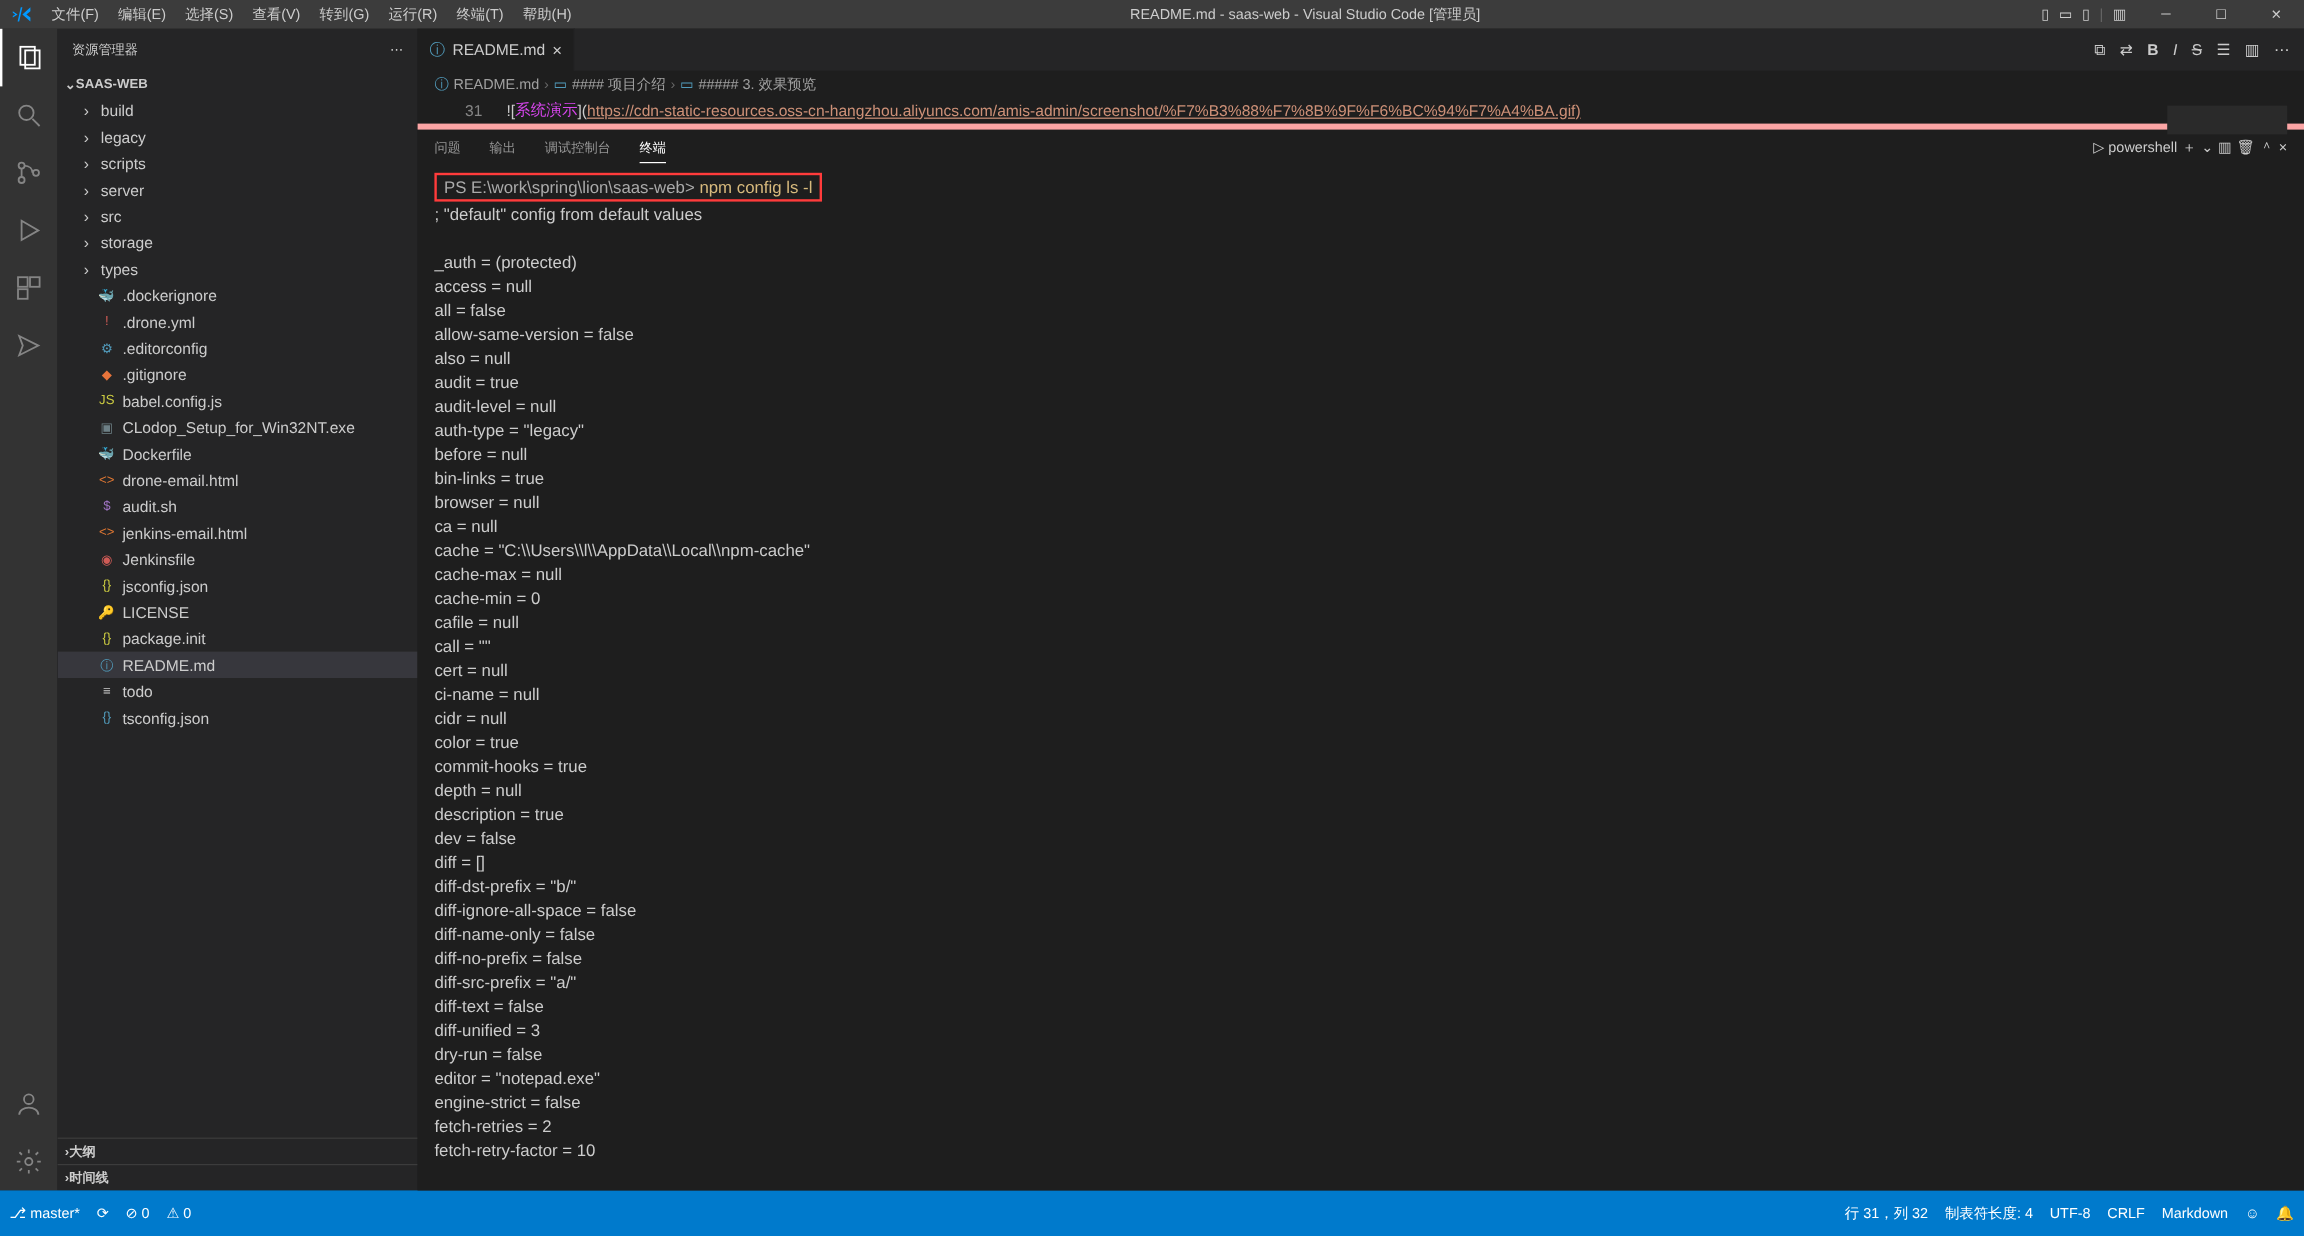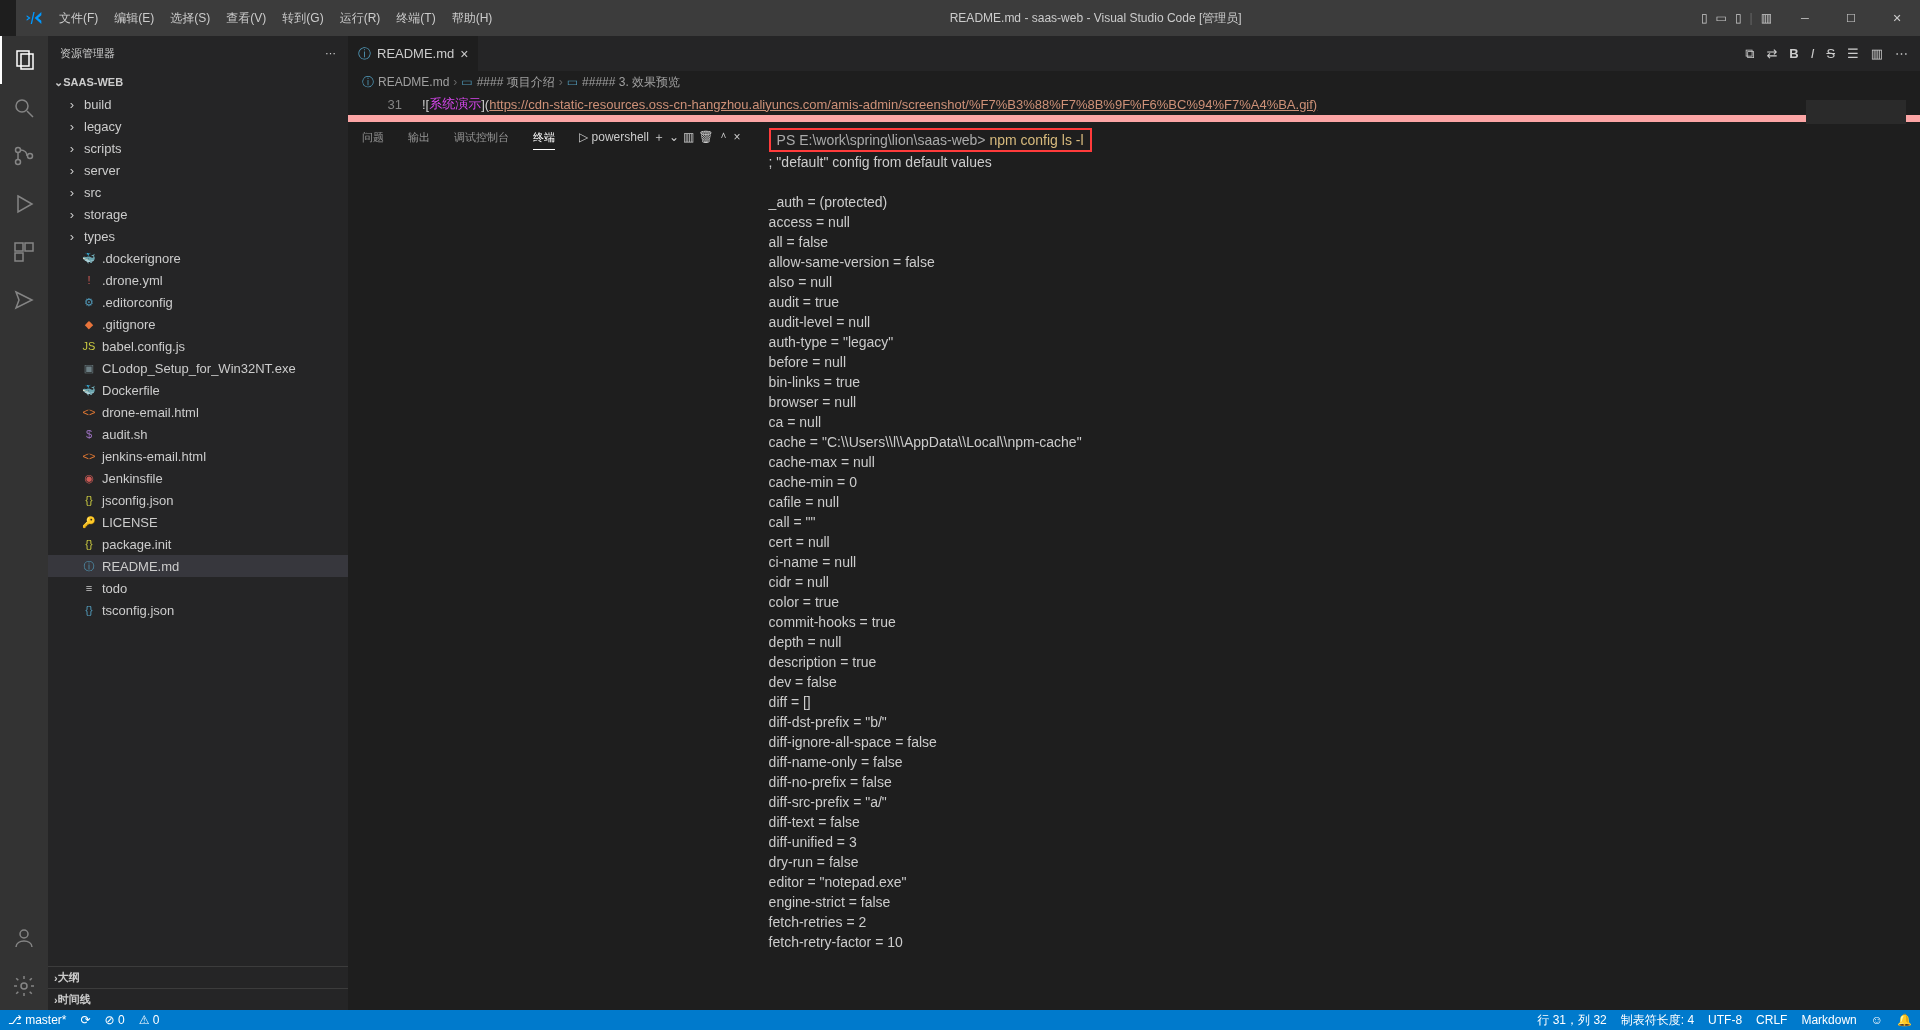--- a/index.html
+++ b/index.html
@@ -1,17 +1,17 @@
 <!DOCTYPE html>
 <html><head>
 <meta charset="utf-8">
 <style>
 * { margin: 0; padding: 0; box-sizing: border-box; font-family: "Segoe UI", "Microsoft YaHei", sans-serif; }
 body { background: #1e1e1e; color: #ccc; width: 1920px; height: 1030px; overflow: hidden; font-size: 13px; display: flex; flex-direction: column; }
-.titlebar { height: 36px; background: #3c3c3c; display: flex; align-items: center; color: #ccc; font-size: 12px; margin-left: 16px; }
+.titlebar { height: 24px; background: #3c3c3c; display: flex; align-items: center; color: #ccc; font-size: 12px; }
 .titlebar .logo { width: 35px; display: flex; justify-content: center; align-items: center; }
 .titlebar .menus { display: flex; }
 .titlebar .menu-item { padding: 0 8px; line-height: 30px; cursor: default; }
 .titlebar .title { flex: 1; text-align: center; color: #ccc; }
 .titlebar .layout-icons { display: flex; gap: 8px; padding: 0 10px; }
 .titlebar .win-controls { display: flex; }
 .titlebar .win-btn { width: 46px; display:flex; justify-content:center; align-items:center; height: 30px; font-size: 11px; }
 .main { flex: 1; display: flex; min-height: 0; }
 .activity-bar { width: 48px; background: #333; display: flex; flex-direction: column; align-items: center; }
 .activity-bar .act-item { width: 48px; height: 48px; display: flex; align-items: center; justify-content: center; color: #858585; }
@@ -31,31 +31,31 @@
 .tabbar { height: 35px; background: #252526; display: flex; align-items: stretch; }
 .tab { display: flex; align-items: center; padding: 0 10px; gap: 6px; background: #1e1e1e; border-right: 1px solid #252526; font-size: 13px; }
 .tab .close { color: #ccc; font-size: 14px; }
 .tab-actions { margin-left: auto; display: flex; align-items: center; gap: 12px; padding: 0 12px; color: #ccc; }
 .breadcrumb { height: 22px; display: flex; align-items: center; padding: 0 14px; font-size: 12px; color: #a0a0a0; gap: 4px; }
 .breadcrumb .sep { color: #666; }
 .editor-content { height: 22px; padding: 0 14px; display: flex; align-items: center; font-size: 13px; overflow: hidden; white-space: nowrap; }
 .editor-content .ln { width: 40px; text-align: right; color: #858585; margin-right: 20px; }
 .editor-content .link { color: #ce9178; }
 .editor-content .linktxt { color: #d946ef; }
-.panel { flex: 1; display: flex; flex-direction: row; border-top: 7px solid #fca5a5; min-height: 0; }
+.panel { flex: 1; display: flex; flex-direction: column; border-top: 5px solid #fca5a5; min-height: 0; }
 .panel-tabs { height: 30px; display: flex; align-items: center; padding: 0 14px; gap: 24px; font-size: 11px; color: #969696; }
 .panel-tab.active { color: #fff; border-bottom: 1px solid #fff; padding-bottom: 4px; margin-bottom: -5px; }
 .panel-actions { margin-left: auto; display: flex; align-items: center; gap: 4px; font-size: 12px; color: #ccc; }
 .terminal { flex: 1; padding: 6px 14px; font-family: Consolas, monospace; font-size: 14px; line-height: 20px; color: #d7ba7d; overflow: auto; white-space: pre; }
 .term-prompt { color: #aaa; }
 .term-cmd { color: #d7ba7d; }
 .term-line { color: #ccc; }
 .highlight-box { border: 2px solid #ff3b3b; display: inline-block; padding: 0 6px; }
 .minimap { position: absolute; right: 14px; top: 64px; width: 100px; height: 24px; background: #2a2a2a; }
-.statusbar { height: 20px; background: #007acc; display: flex; align-items: center; color: #fff; font-size: 12px; padding: 0 8px; gap: 14px; }
+.statusbar { height: 38px; background: #007acc; display: flex; align-items: center; color: #fff; font-size: 12px; padding: 0 8px; gap: 14px; }
 .statusbar .right { margin-left: auto; display: flex; gap: 14px; align-items: center; }
 .mono { font-family: Consolas, monospace; }
 </style>
 </head>
 <body>
 
 <div class="titlebar">
   <div class="logo">
     <svg width="16" height="16" viewBox="0 0 24 24">
         <path fill="#0098ff" d="M23 3L13 12l10 9v-5l-5-4 5-4V3zM1 8l6 4-6 4v-2l3-2-3-2V8zm10-5L7 21h2l4-18h-2z"></path>

